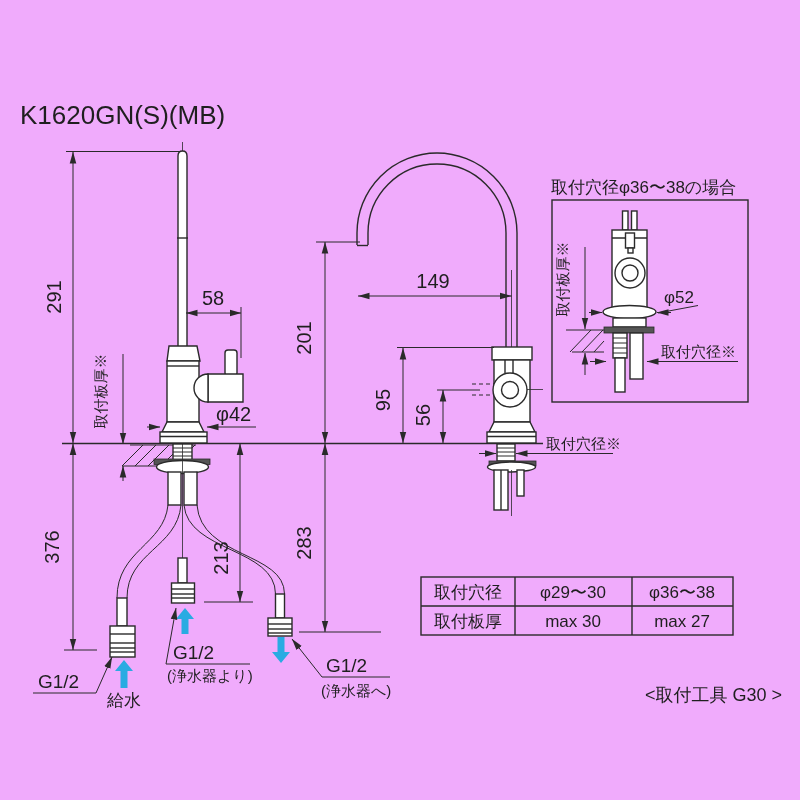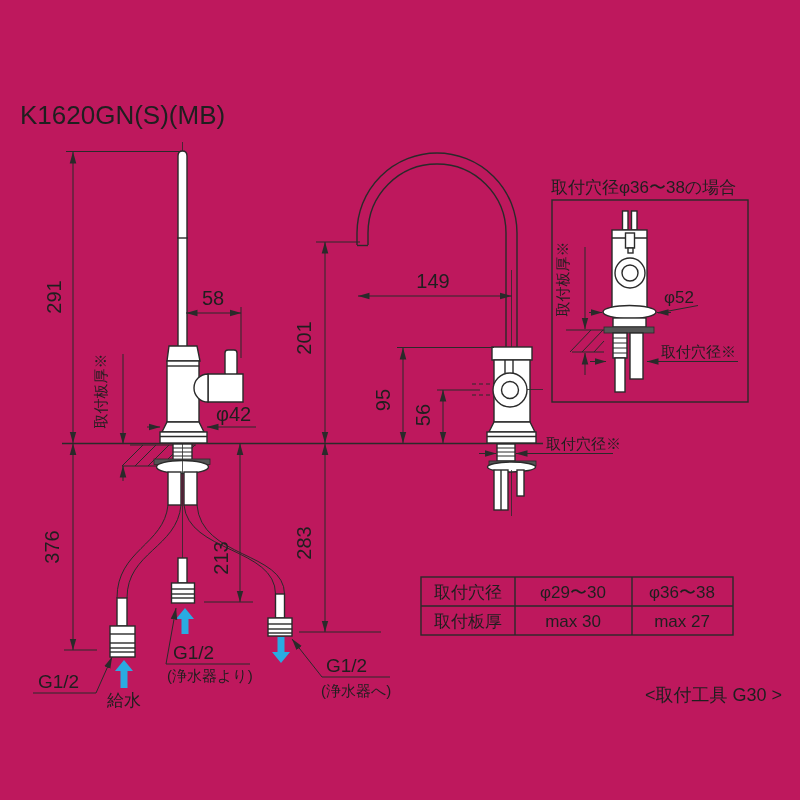--- a/index.html
+++ b/index.html
@@ -1,16 +1,16 @@
 <!DOCTYPE html>
 <html><head>
 <meta charset="utf-8">
 <style>
   html,body{margin:0;padding:0;background:#ffffff;}
-  #page{position:relative;width:800px;height:800px;background:#be185d;overflow:hidden;
+  #page{position:relative;width:800px;height:800px;background:#f0abfc;overflow:hidden;
         font-family:"Liberation Sans",sans-serif;}
   svg{position:absolute;left:0;top:0;}
   text{fill:#1f1f1f;font-family:"Liberation Sans",sans-serif;}
   .ln{stroke:#2a2a2a;stroke-width:1.4;fill:none;}
   .lnw{stroke:#2a2a2a;stroke-width:1.4;fill:#ffffff;}
   .dim{stroke:#2a2a2a;stroke-width:1;fill:none;}
   .thin{stroke:#2a2a2a;stroke-width:0.8;fill:none;}
   .hatch{stroke:#2a2a2a;stroke-width:1;fill:none;}
   .plate{fill:#555555;stroke:#2a2a2a;stroke-width:0.8;}
   .num{font-size:20px;}

